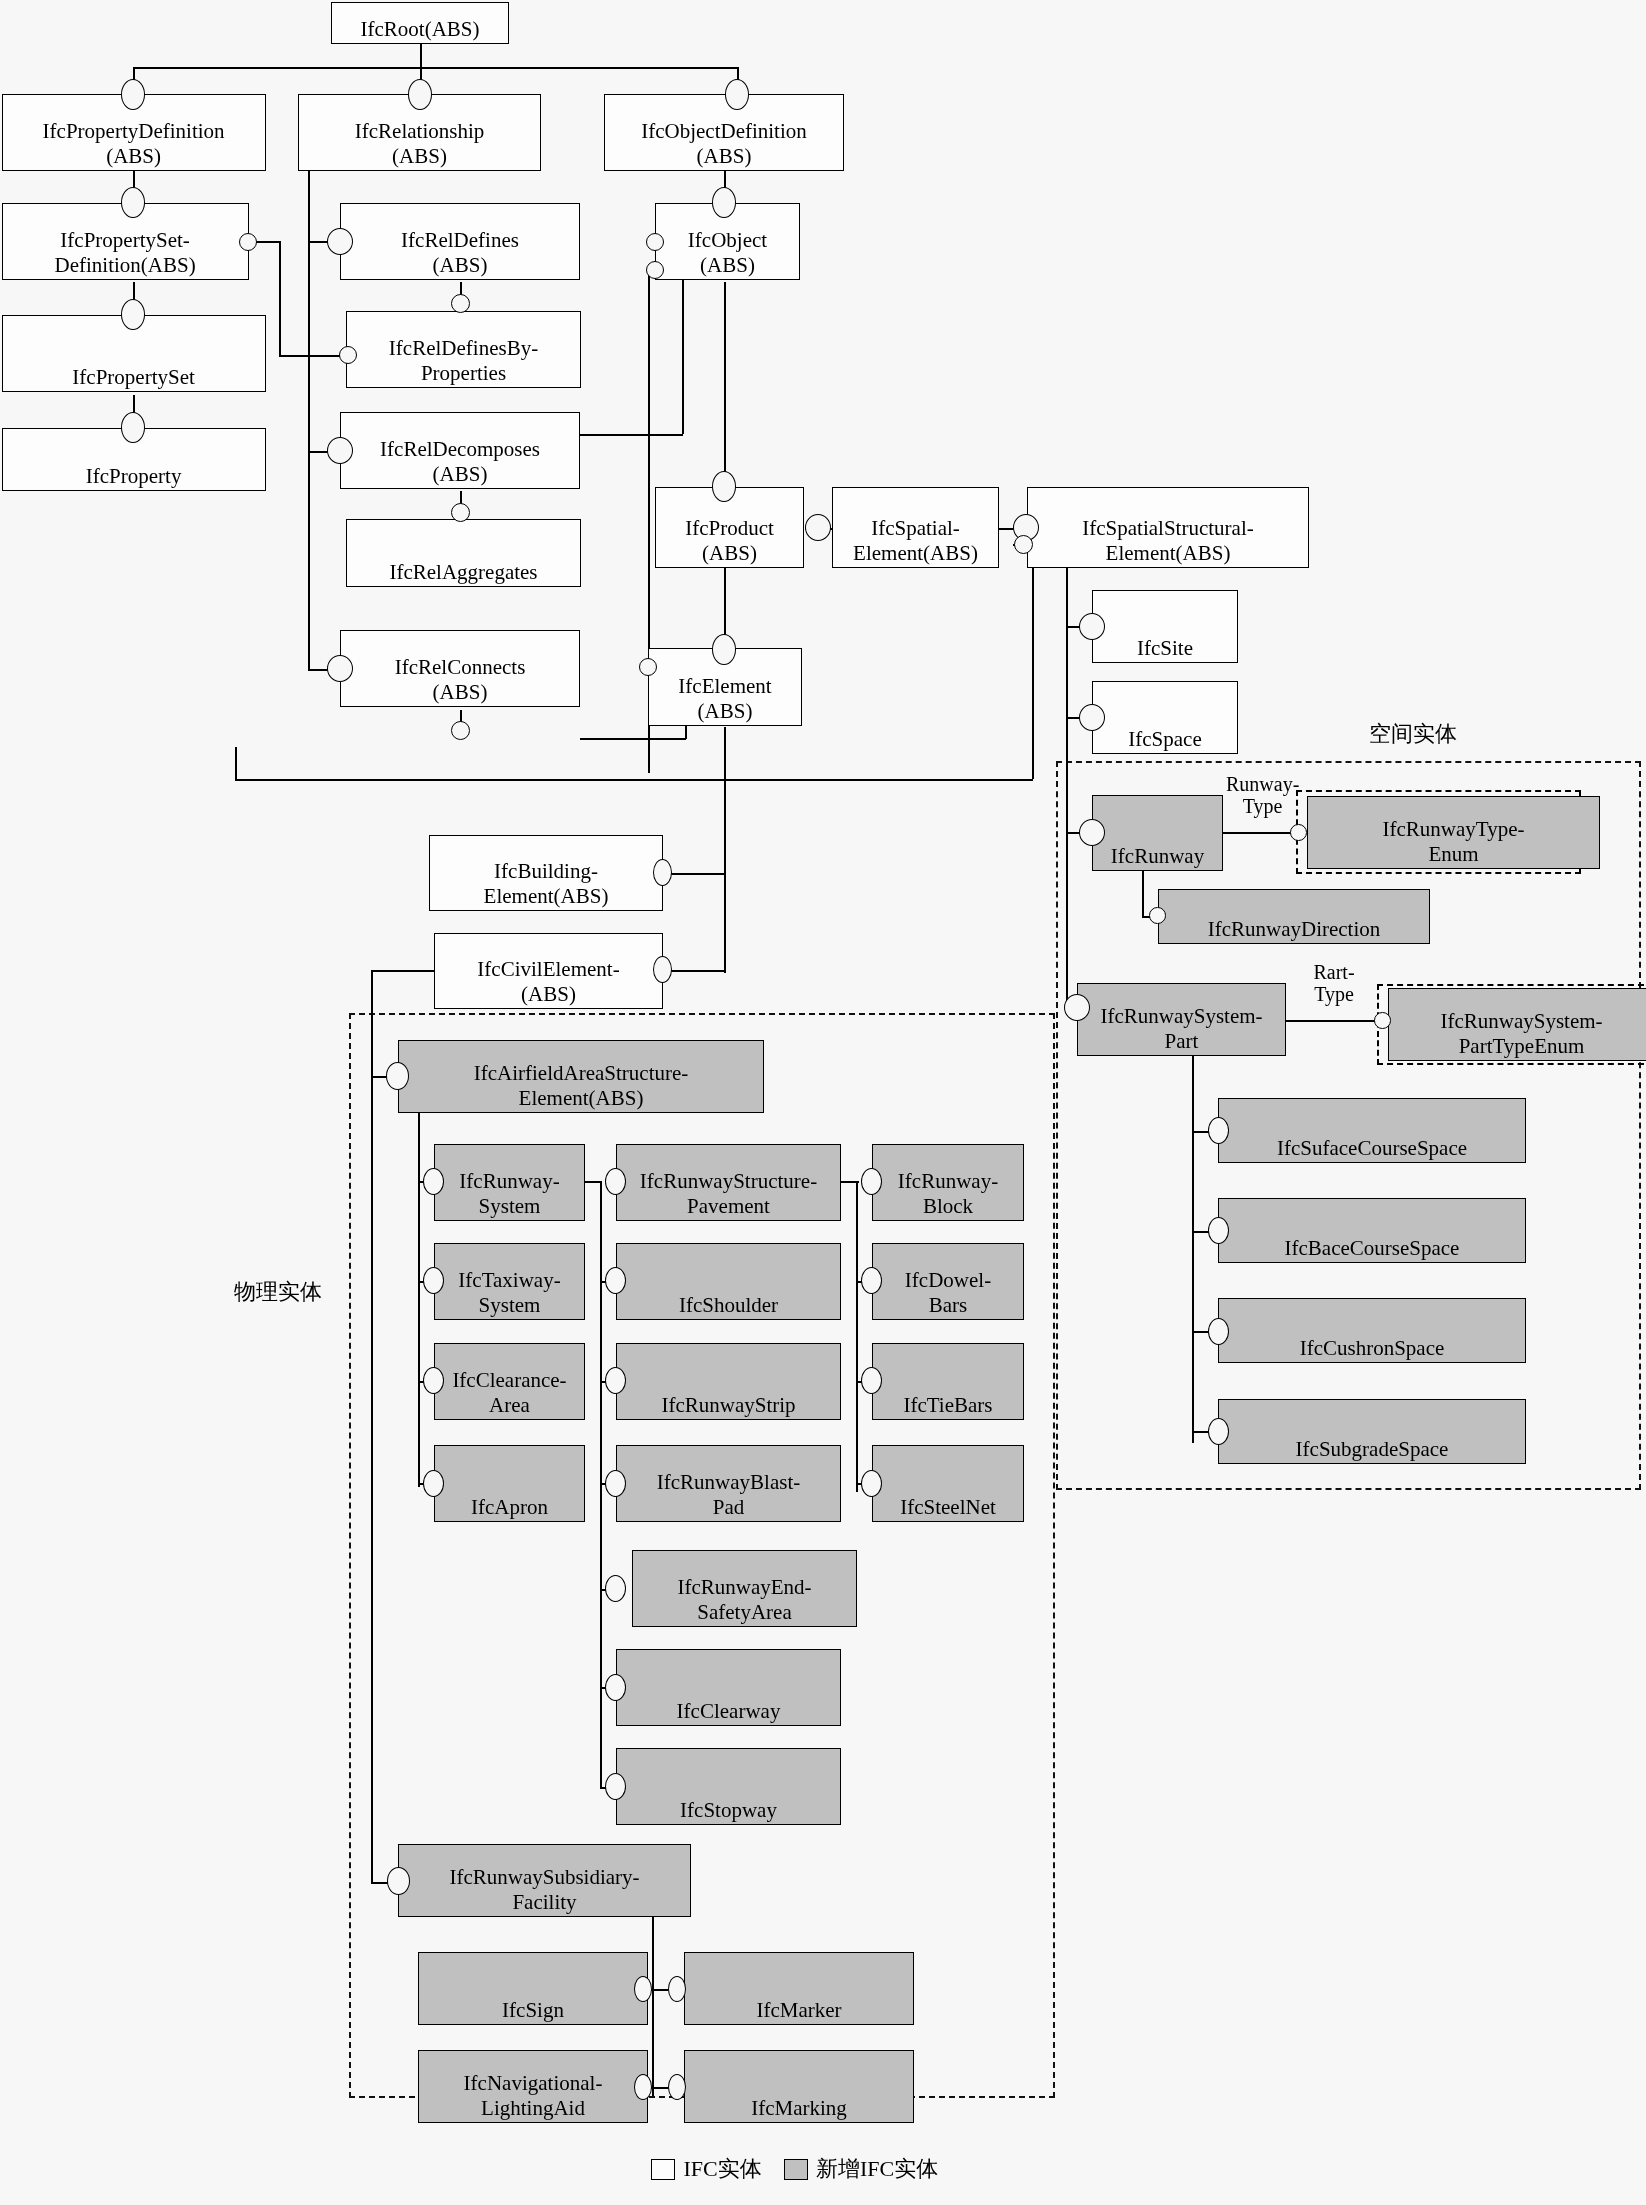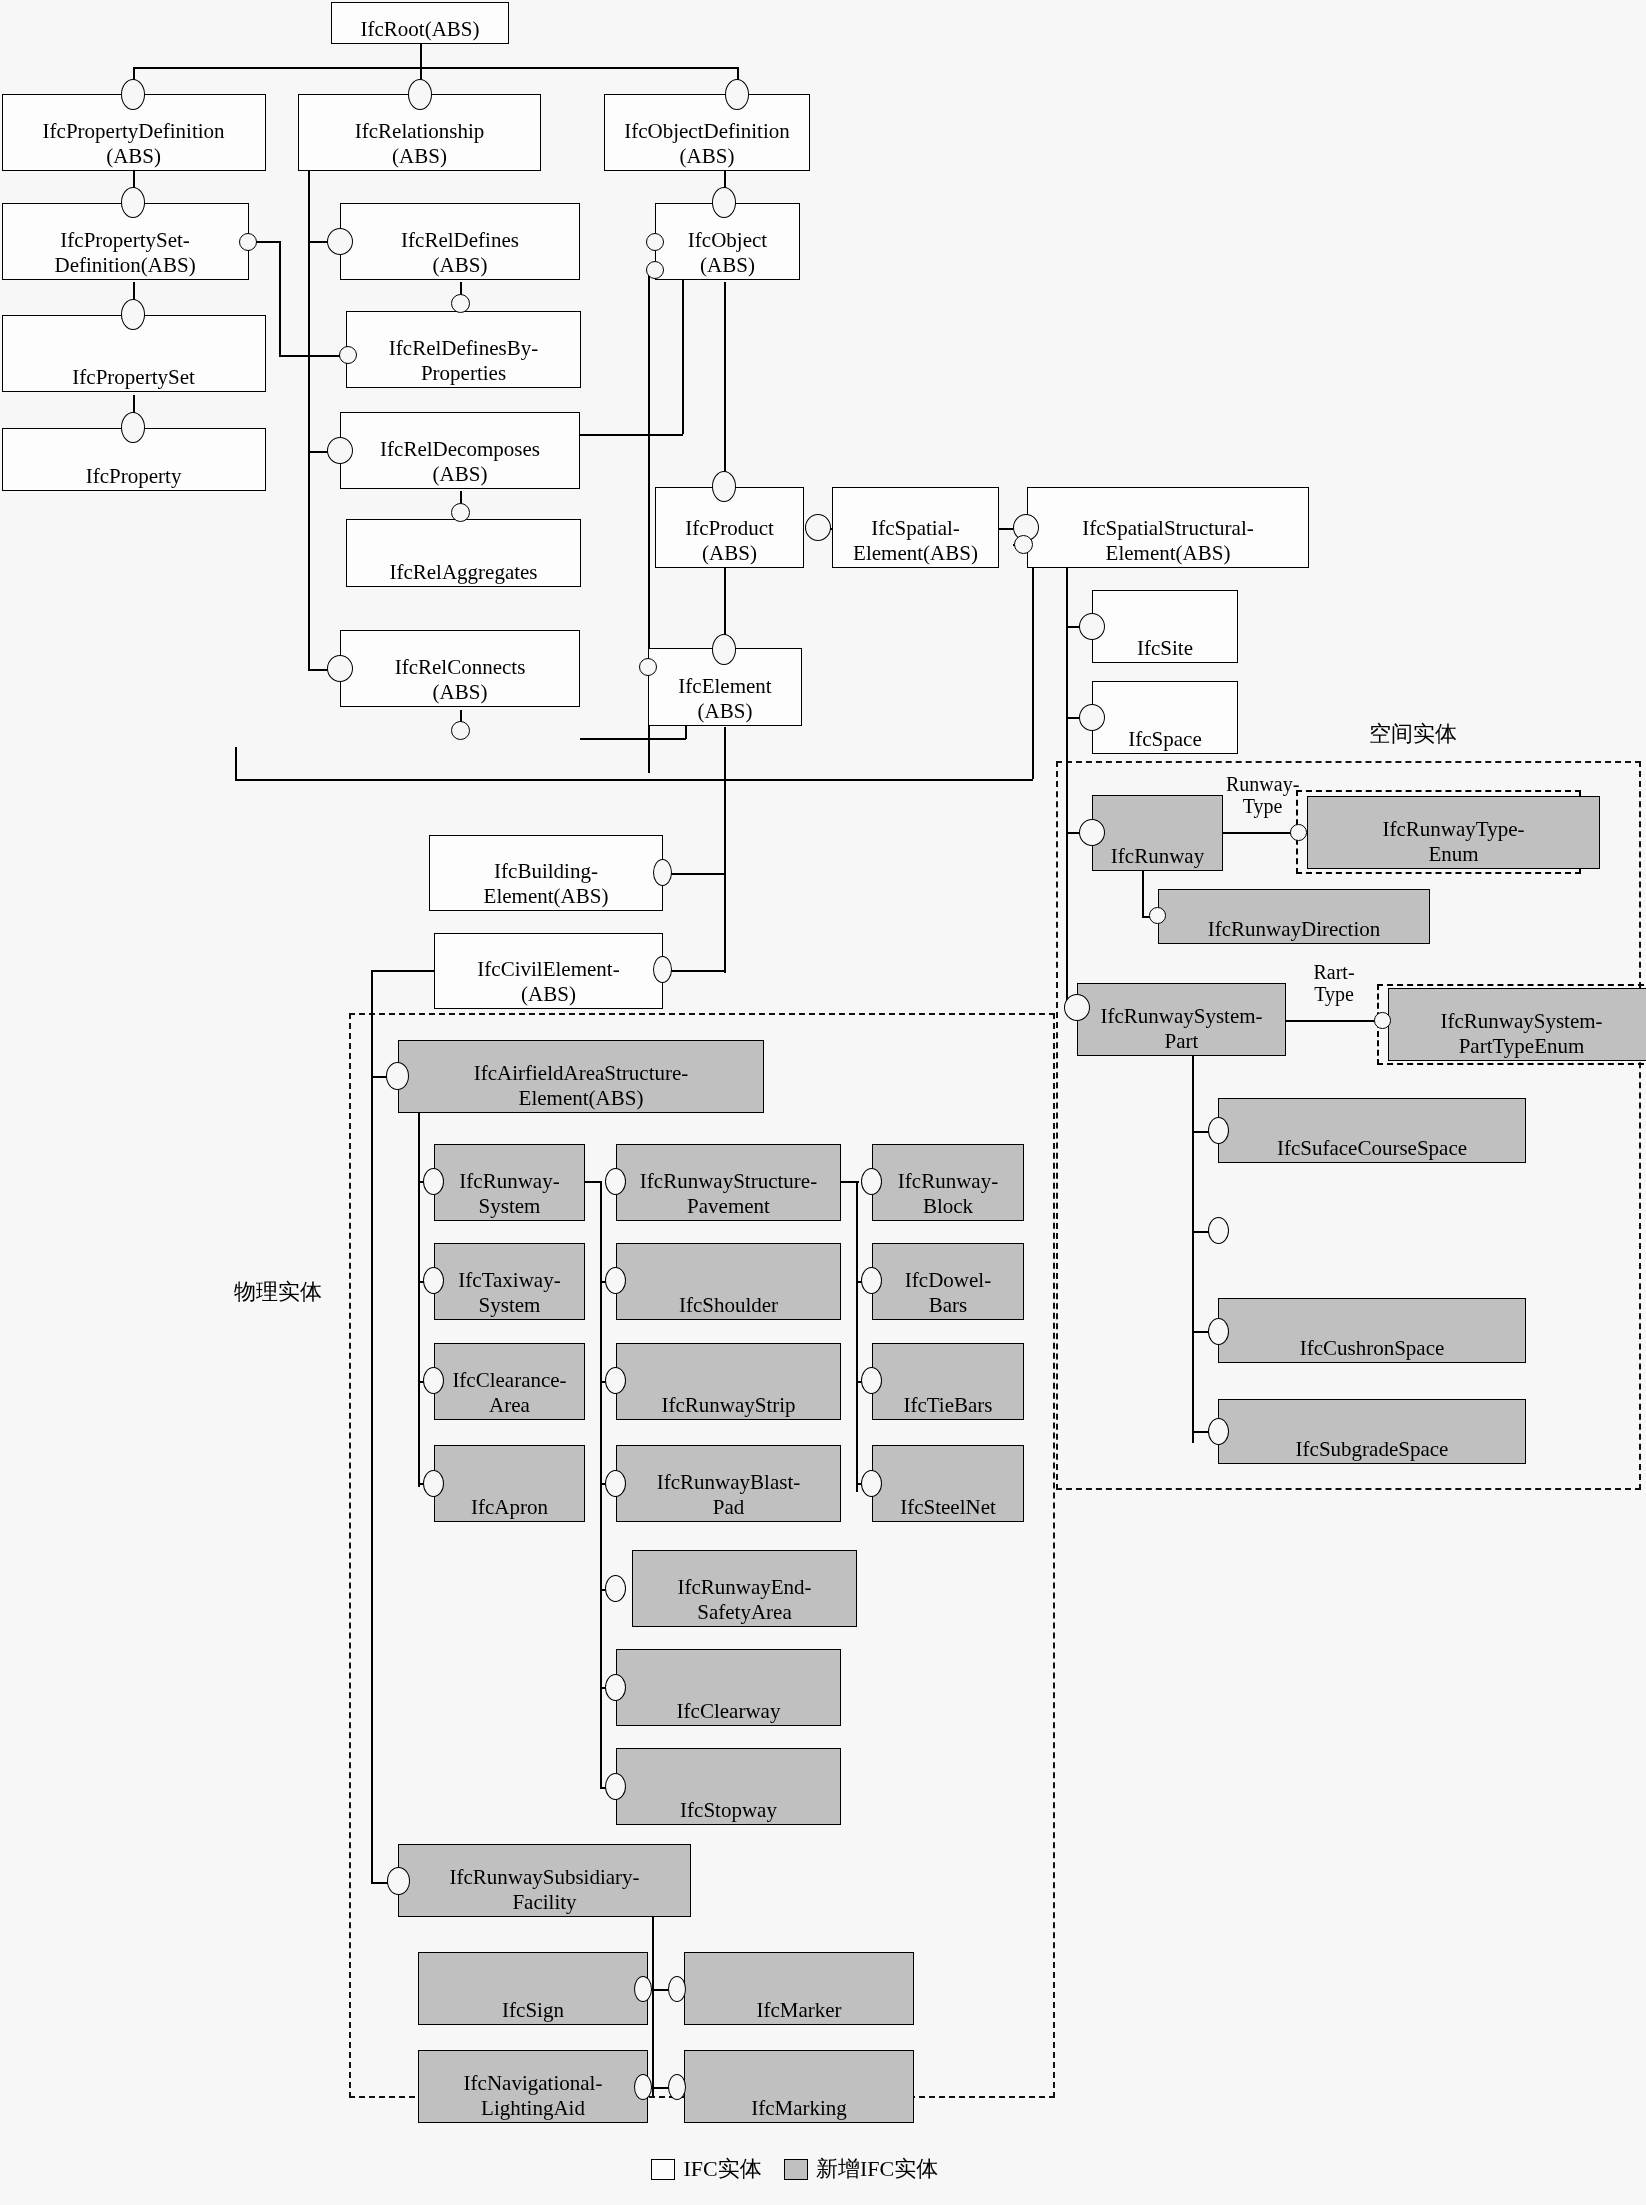--- a/index.html
+++ b/index.html
@@ -208,21 +208,21 @@
     </div>
 
   <div class="node" style="left:1.6px;top:94px;width:264px;height:77px;">
     <span>IfcPropertyDefinition<br>(ABS)</span>
     </div>
 
   <div class="node" style="left:298px;top:94px;width:243px;height:77px;">
     <span>IfcRelationship<br>(ABS)</span>
     </div>
 
-  <div class="node" style="left:604px;top:94px;width:206px;height:77px;">
+  <div class="node" style="left:604px;top:94px;width:240px;height:77px;">
     <span>IfcObjectDefinition<br>(ABS)</span>
     </div>
 
   <div class="node" style="left:1.6px;top:203px;width:247px;height:77px;">
     <span>IfcPropertySet-<br>Definition(ABS)</span>
     </div>
 
   <div class="node" style="left:340px;top:203px;width:240px;height:77px;">
     <span>IfcRelDefines<br>(ABS)</span>
     </div>
@@ -307,20 +307,23 @@
 
   <div class="enum-dash" style="left:1377px;top:984px;width:277px;height:81px;"></div>
   <div class="node gray" style="left:1388px;top:988px;width:267px;height:73px;">
     <span>IfcRunwaySystem-<br>PartTypeEnum</span>
     </div>
 
   <div class="node gray" style="left:1218px;top:1098px;width:308px;height:65px;">
     <span>IfcSufaceCourseSpace</span>
     </div>
 
+  <div class="node gray" style="left:1218px;top:1198px;width:308px;height:65px;">
+    <span>IfcBaceCourseSpace</span>
+    </div>
 
   <div class="node gray" style="left:1218px;top:1298px;width:308px;height:65px;">
     <span>IfcCushronSpace</span>
     </div>
 
   <div class="node gray" style="left:1218px;top:1399px;width:308px;height:65px;">
     <span>IfcSubgradeSpace</span>
     </div>
 
   <div class="node gray" style="left:398px;top:1040px;width:366px;height:73px;">

